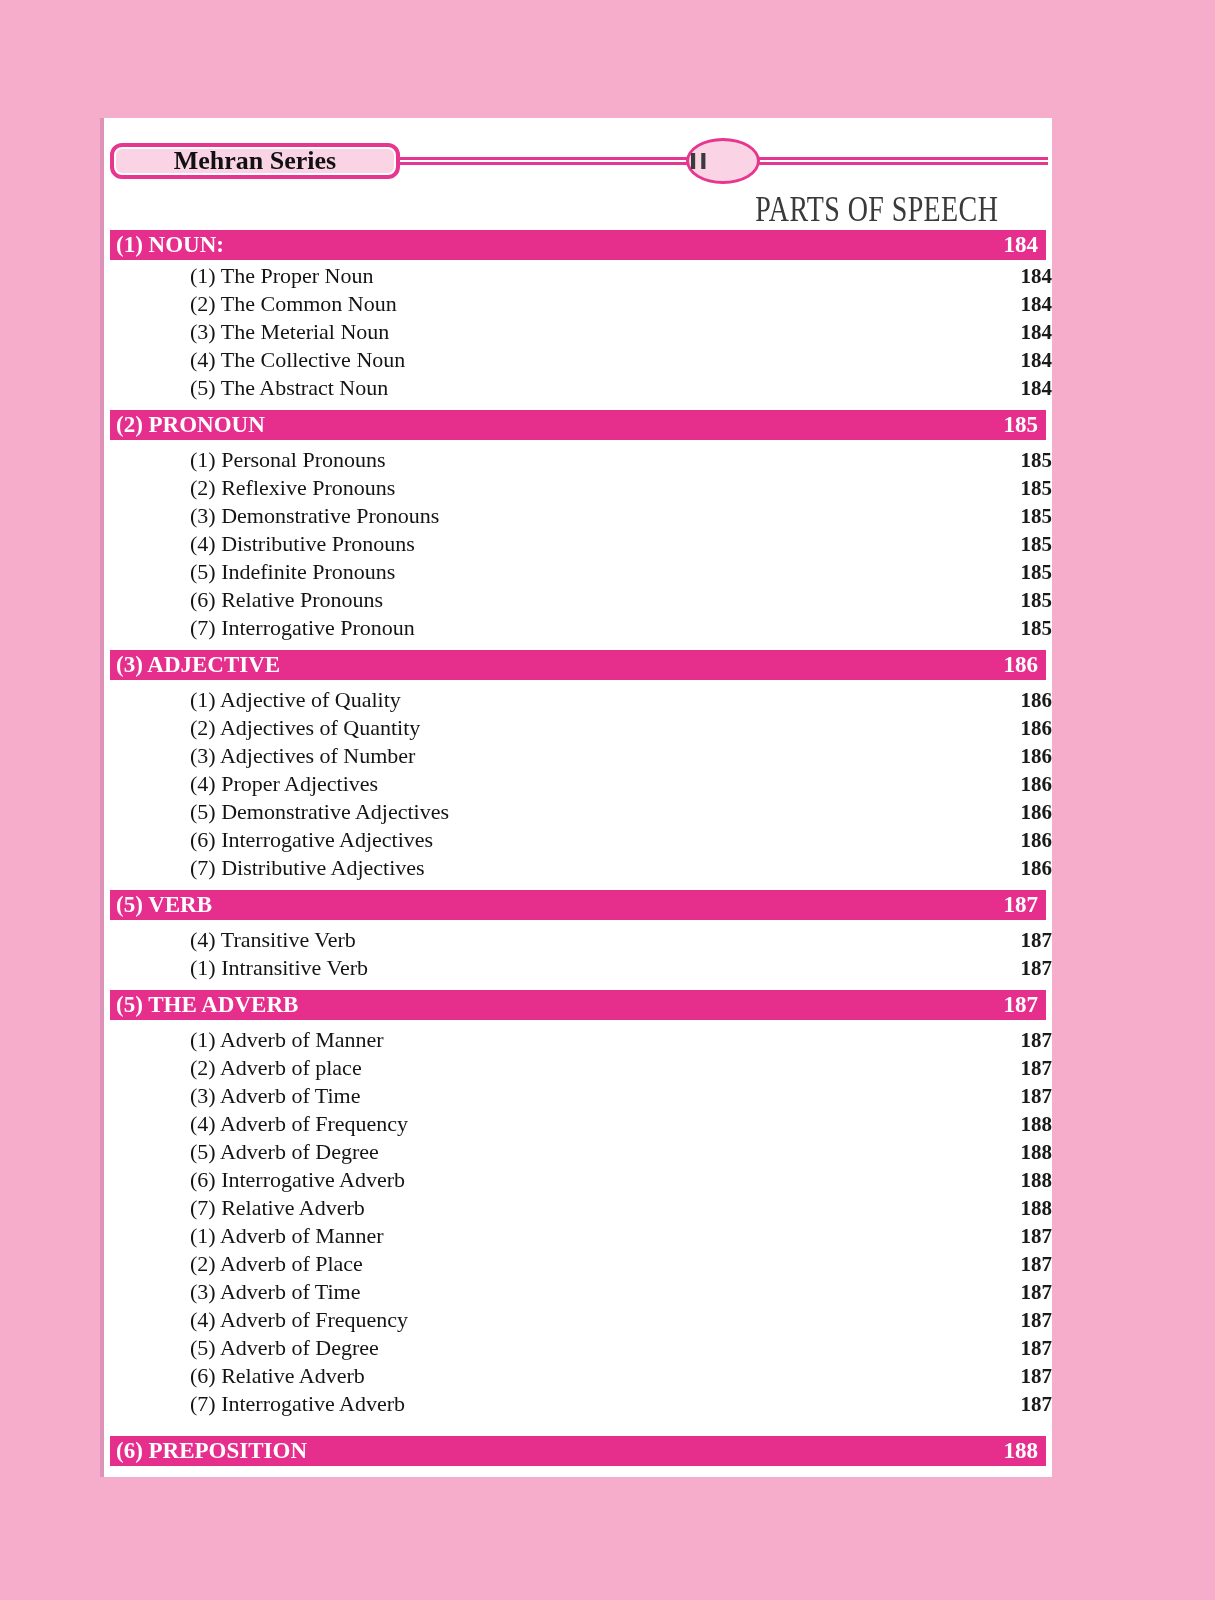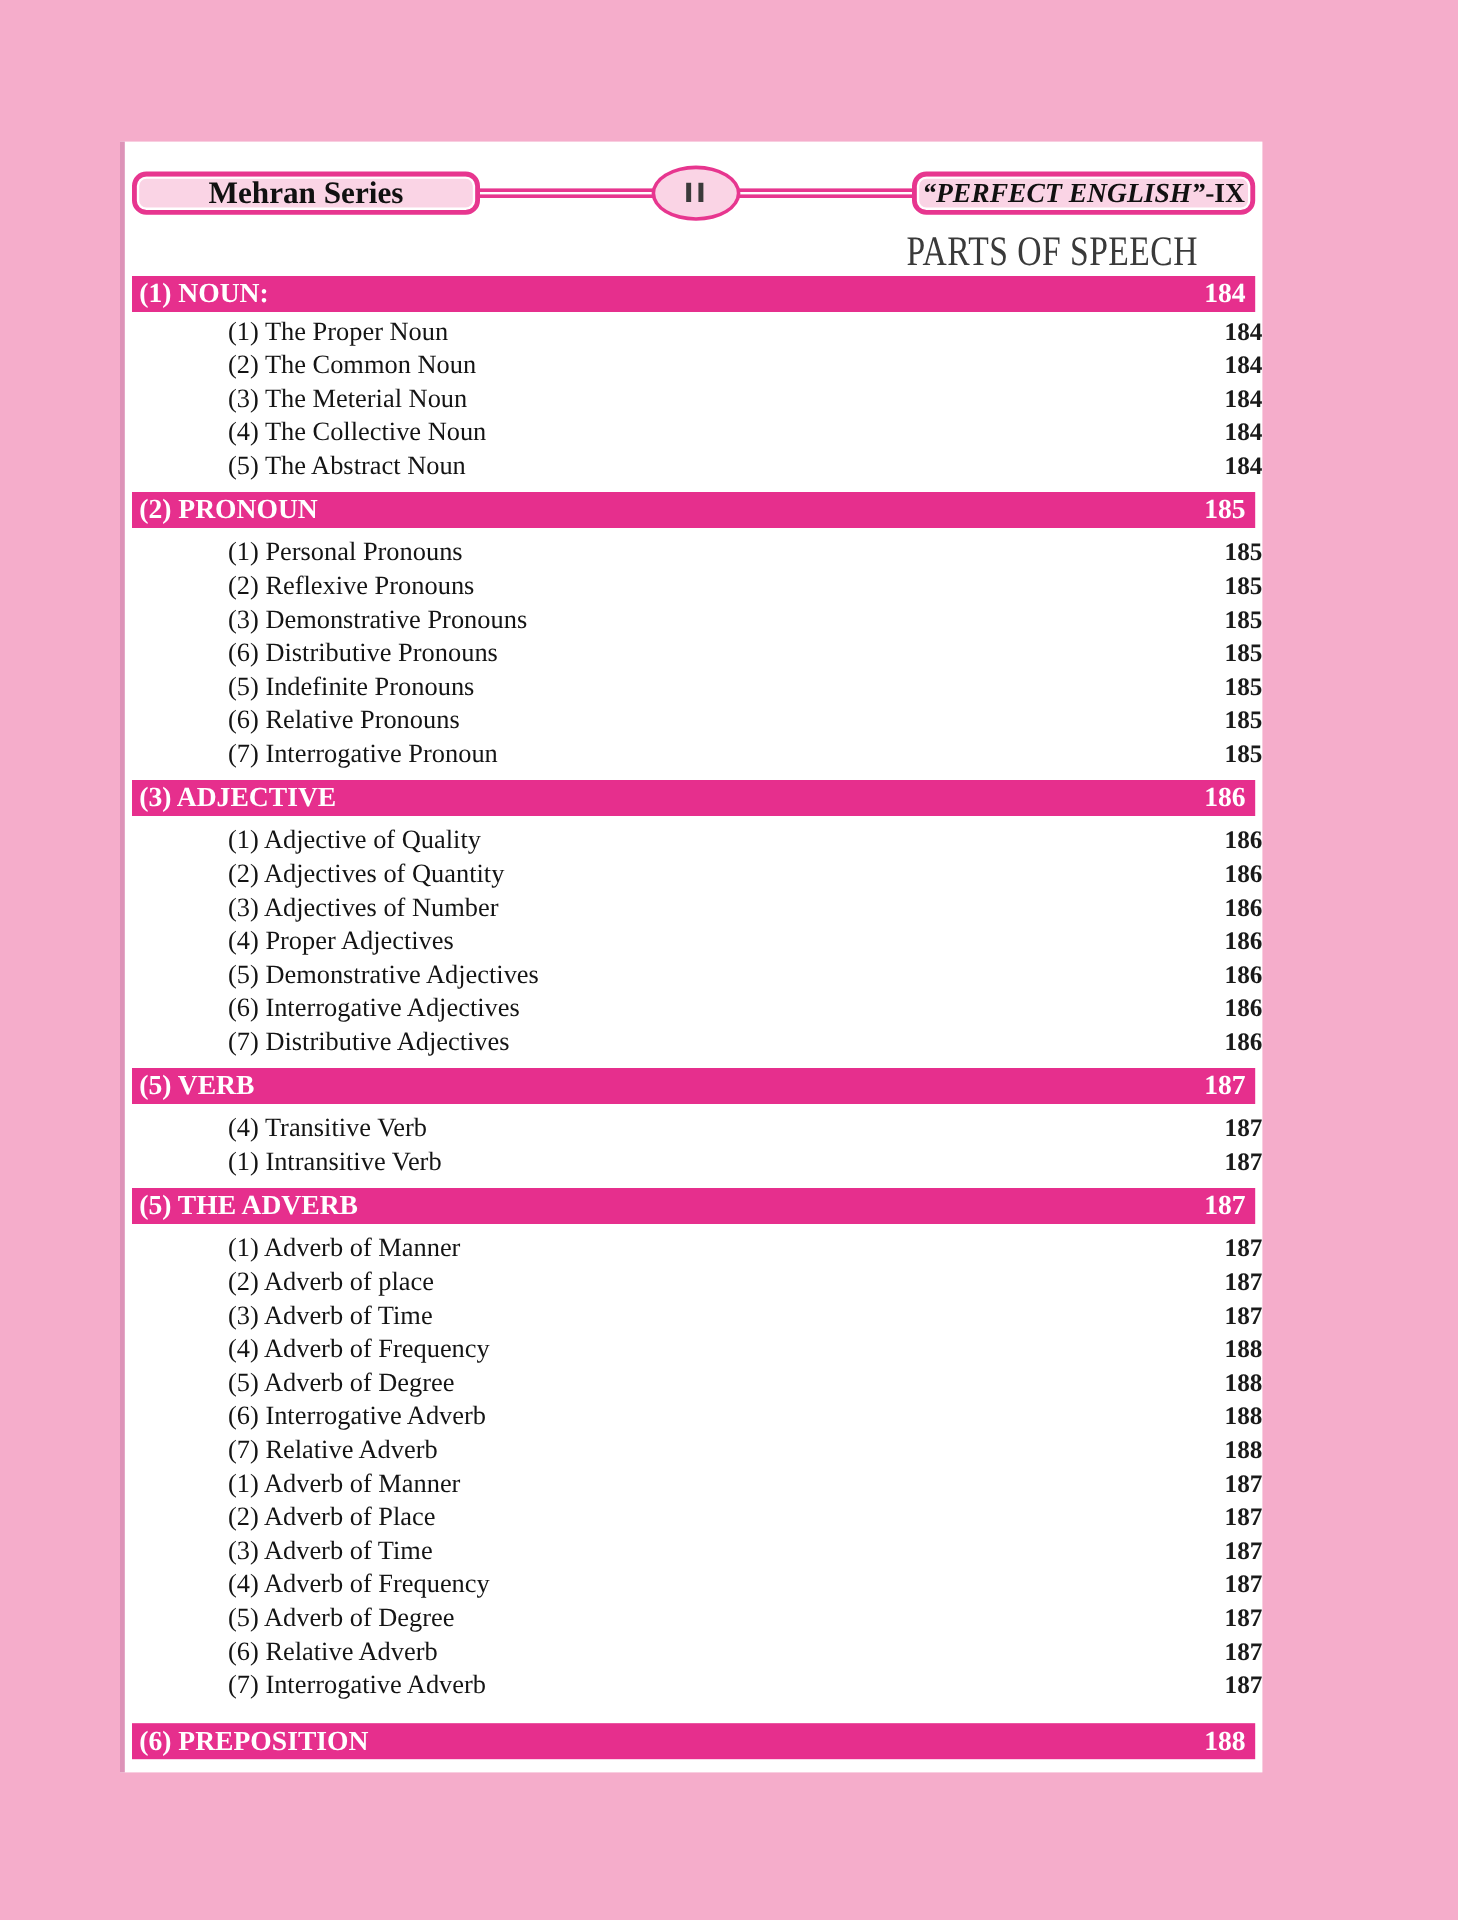--- a/index.html
+++ b/index.html
@@ -54,21 +54,21 @@
     border-bottom: 3px solid var(--accent, #e7368f);
     box-sizing: border-box;
     margin: 0 -2px;
   }
   .oval {
     width: 74px; height: 46px;
     background: var(--badge-fill, #fad4e5);
     border: 3px solid var(--accent, #e7368f);
     border-radius: 50%;
     box-sizing: border-box;
-    display: flex; align-items: center; justify-content: center;
+    display: flex; align-items: center; 
     z-index: 2;
     font-family: "DejaVu Sans", sans-serif;
     font-weight: bold; font-size: 22px;
     color: #3a3a3a; letter-spacing: 2px;
   }
   
   .title-wrap { text-align: right; margin-top: 6px; height: 36px; }
   .title {
     display: inline-block;
     position: relative; left: -23px;
@@ -136,24 +136,20 @@
 
     <div class="header">
       <div class="badge left">
         <span>Mehran Series</span>
       </div>
       <div class="connector"></div>
       <div class="oval">
         <span>II</span>
       </div>
       <div class="connector"></div>
-      <div class="badge right">
-        <span class="it">“PERFECT ENGLISH”</span>
-          <span>-IX</span>
-      </div>
     </div>
 
     <div class="title-wrap">
       <h1 class="title">PARTS OF SPEECH</h1>
     </div>
 
     <div id="sections">
   <section class="toc-section">
     <div class="bar">
       <span class="bar-label">(1) NOUN:</span>
@@ -203,21 +199,21 @@
     <span class="item-label">(2) Reflexive Pronouns</span>
     <span class="item-page">185</span>
   </div>
 
   <div class="row">
     <span class="item-label">(3) Demonstrative Pronouns</span>
     <span class="item-page">185</span>
   </div>
 
   <div class="row">
-    <span class="item-label">(6) Distributive Pronouns</span>
+    <span class="item-label">(4) Distributive Pronouns</span>
     <span class="item-page">185</span>
   </div>
 
   <div class="row">
     <span class="item-label">(5) Indefinite Pronouns</span>
     <span class="item-page">185</span>
   </div>
 
   <div class="row">
     <span class="item-label">(6) Relative Pronouns</span>

